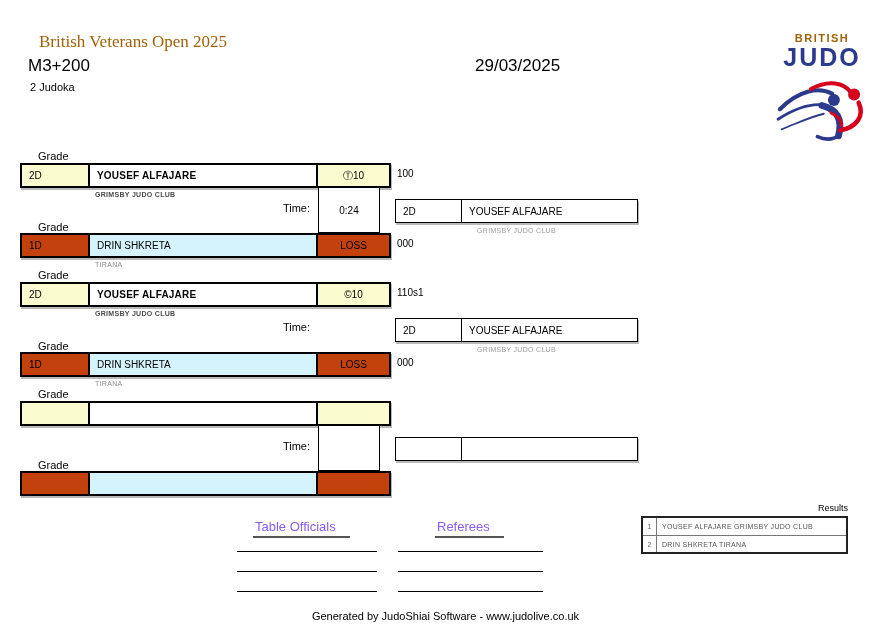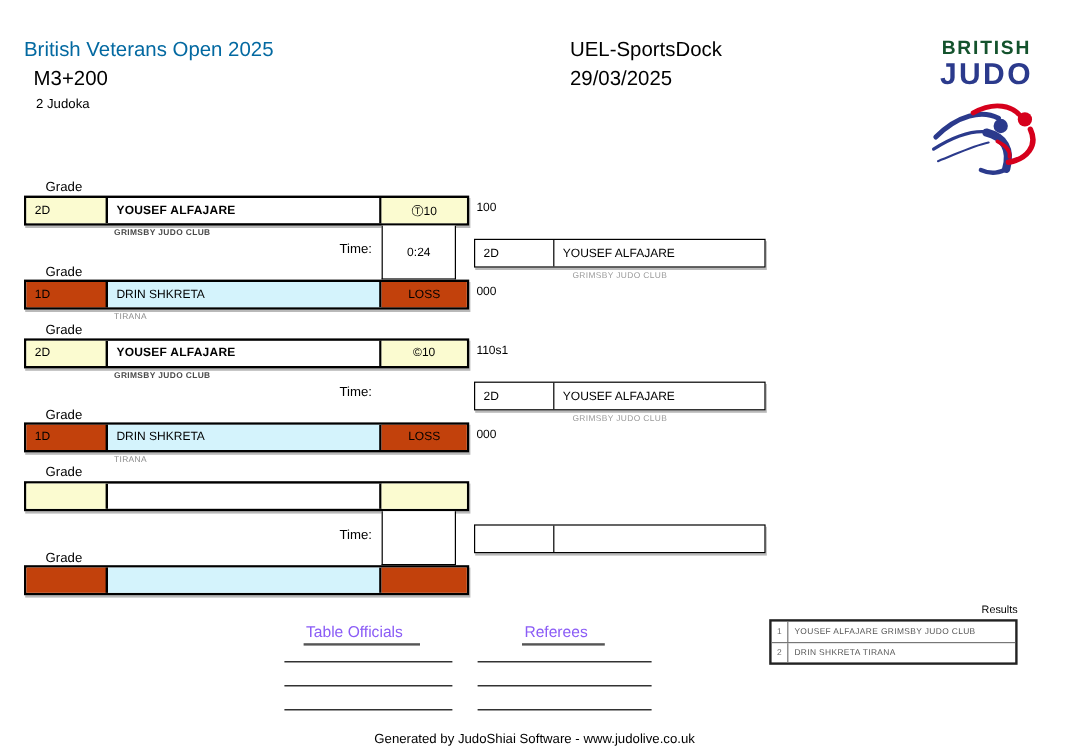--- a/index.html
+++ b/index.html
@@ -1,28 +1,28 @@
 <!DOCTYPE html>
 <html><head>
 <meta charset="utf-8">
 <style>
   * { margin: 0; padding: 0; box-sizing: border-box; }
   body { background: #fff; font-family: "Liberation Sans", sans-serif; }
   .page { position: relative; width: 891px; height: 630px; background: #fff; overflow: hidden; }
 
   
-  .hdr-title   { position: absolute; left: 20px;  top: 32px;  font-size: 17px; color: #0369a1; }
+  .hdr-title   { position: absolute; left: 39px;  top: 32px;  font-size: 17px; color: #a16207; font-family: Liberation Serif, serif; }
   .hdr-cat     { position: absolute; left: 28px;  top: 56px;  font-size: 17px; color: #000; }
   .hdr-count   { position: absolute; left: 30px;  top: 81px;  font-size: 11px; color: #000; }
   .hdr-venue   { position: absolute; left: 475px; top: 32px;  font-size: 17px; color: #000; }
   .hdr-date    { position: absolute; left: 475px; top: 56px;  font-size: 17px; color: #000; }
 
   
   .logo { position: absolute; left: 772px; top: 33px; width: 100px; text-align: center; }
-  .logo-line1 { font-size: 16px; font-weight: bold; letter-spacing: 1.5px; color: #14532d; line-height: 1.05; }
+  .logo-line1 { font-size: 11px; font-weight: bold; letter-spacing: 1.5px; color: #a16207; line-height: 1.05; }
   .logo-line2 { font-size: 25px; font-weight: bold; letter-spacing: 2px;   color: #2B3A8C; line-height: 1.0; }
   .logo-figure { margin-top: 8px; }
 
   
   .bracket { position: absolute; left: 20px; width: 860px; height: 119px; }
   .grade-label { position: absolute; left: 18px; font-size: 11px; color: #000; }
   .gl1 { top: -1px; } .gl2 { top: 70px; }
 
   .comp-row { position: absolute; left: 0; width: 371px; height: 25px; display: flex;
               border: 2px solid #000; background: #fff;
@@ -81,21 +81,20 @@
   .footer { position: absolute; left: 0; top: 610px; width: 891px; text-align: center; font-size: 11px; color: #000; }
 </style>
 </head>
 <body>
 
 <div class="page">
 
   <div class="hdr-title">British Veterans Open 2025</div>
   <div class="hdr-cat">M3+200</div>
   <div class="hdr-count">2 Judoka</div>
-  <div class="hdr-venue">UEL-SportsDock</div>
   <div class="hdr-date">29/03/2025</div>
 
   <div class="logo">
     <div class="logo-line1">BRITISH</div>
     <div class="logo-line2">JUDO</div>
     <div class="logo-figure">
       <svg width="92" height="66" viewBox="0 0 100 72">
         <path d="M4,34 C24,14 46,9 61,17" stroke="#2B3A8C" stroke-width="4.5" fill="none" stroke-linecap="round"></path>
         <path d="M2,45 C24,31 41,27 55,30" stroke="#2B3A8C" stroke-width="3" fill="none" stroke-linecap="round"></path>
         <path d="M6,56 C26,48 38,42 52,39" stroke="#2B3A8C" stroke-width="2" fill="none" stroke-linecap="round"></path>

